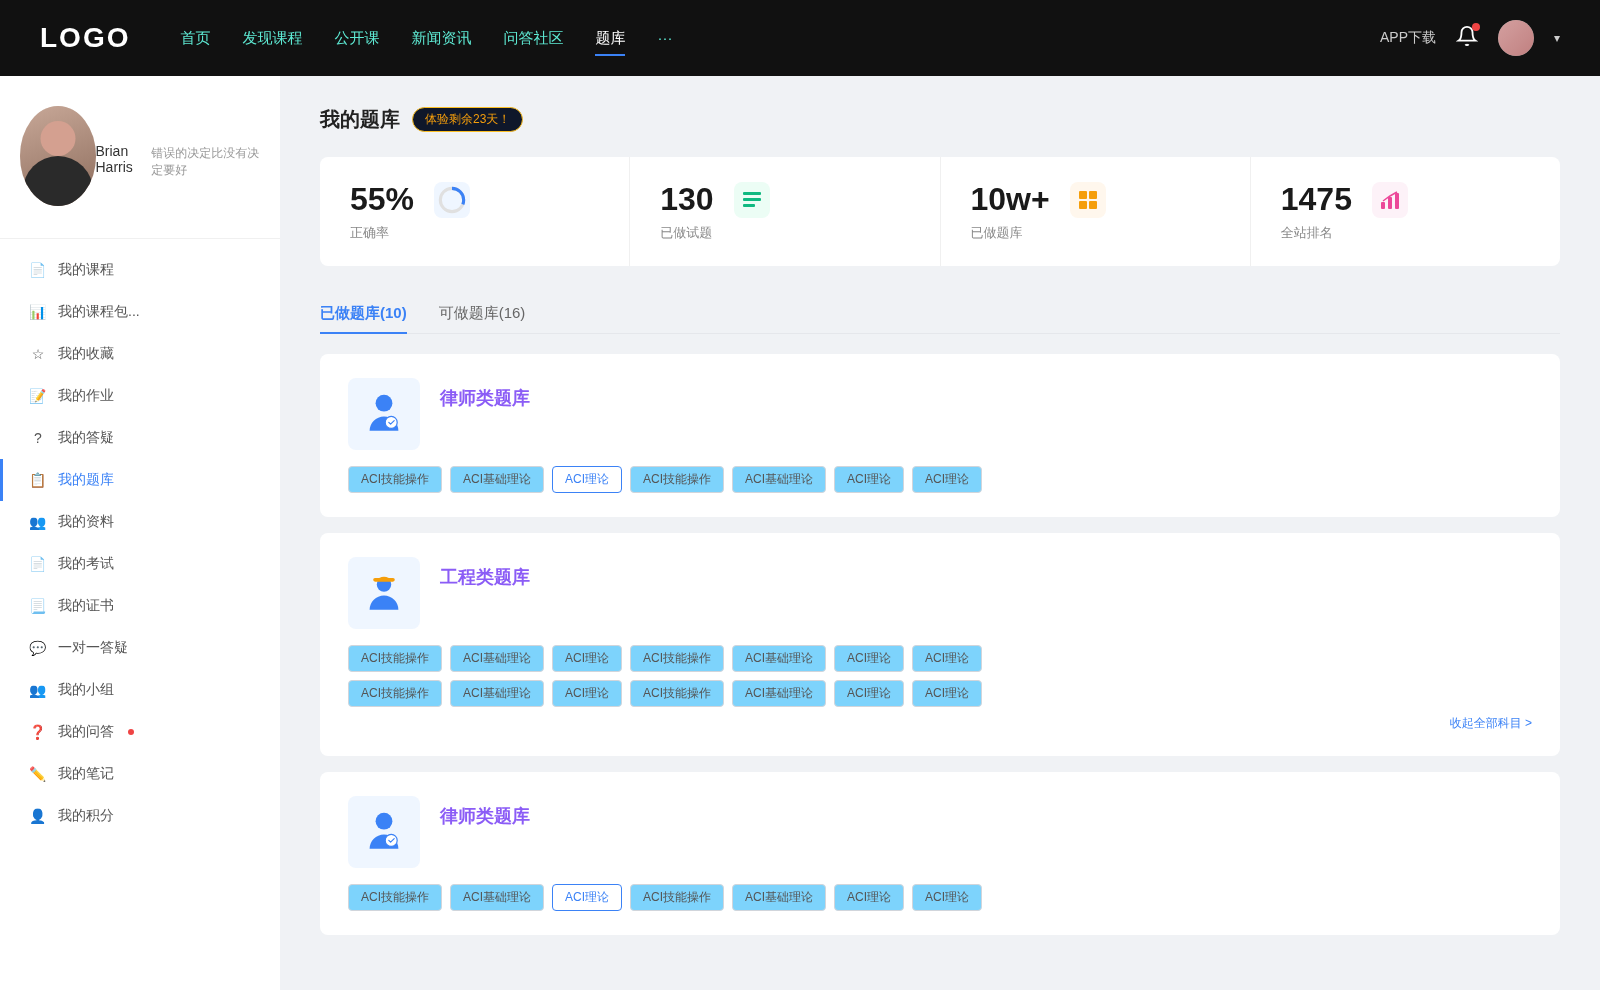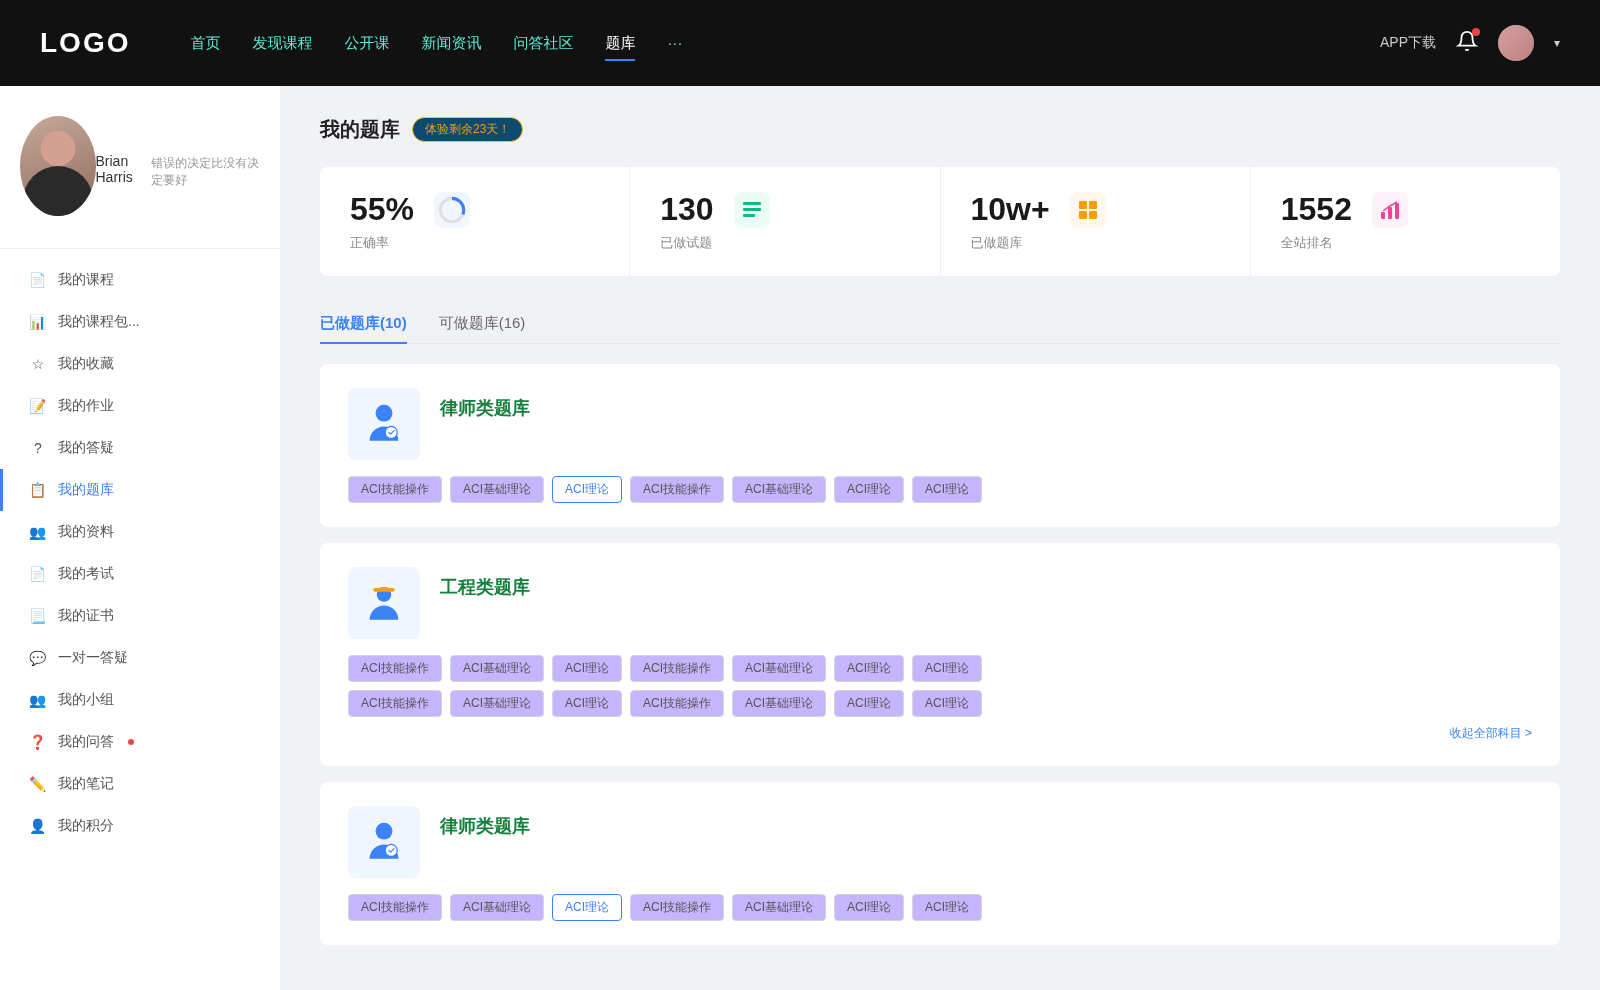--- a/index.html
+++ b/index.html
@@ -1,25 +1,25 @@
 <!DOCTYPE html>
 <html><head>
   <meta charset="utf-8">
   <style>
     * { box-sizing: border-box; margin: 0; padding: 0; }
     body { font-family: -apple-system, BlinkMacSystemFont, 'PingFang SC', 'Microsoft YaHei', sans-serif; background: #f0f2f5; min-height: 990px; }
 
     
     .navbar {
       background: #111;
-      height: 86px;
+      height: 76px;
       display: flex;
       align-items: center;
       padding: 0 40px;
-      gap: 40px;
+      gap: 30px;
       position: relative;
     }
     .navbar-logo {
       color: white;
       font-size: 28px;
       font-weight: 900;
       letter-spacing: 2px;
       margin-right: 20px;
     }
     .navbar-links {
@@ -219,21 +219,21 @@
       align-items: center;
       gap: 12px;
       margin-bottom: 24px;
     }
     .page-title {
       font-size: 20px;
       font-weight: 600;
       color: #222;
     }
     .trial-badge {
-      background: #0c4a6e;
+      background: #0f172a;
       color: #f59e0b;
       border: 1px solid #fbbf24;
       border-radius: 20px;
       padding: 3px 12px;
       font-size: 12px;
     }
 
     
     .stats-row {
       display: flex;
@@ -331,37 +331,37 @@
       justify-content: center;
       flex-shrink: 0;
     }
     .qbank-icon-svg {
       width: 48px;
       height: 48px;
     }
     .qbank-name {
       font-size: 18px;
       font-weight: 600;
-      color: #15803d;
+      color: #8b5cf6;
       margin-top: 8px;
     }
     .qbank-tags {
       display: flex;
       flex-wrap: wrap;
       gap: 8px;
       align-items: center;
     }
     .qbank-tag {
       border: 1px solid #d1d5db;
       border-radius: 4px;
       padding: 4px 12px;
       font-size: 12px;
       color: #555;
       cursor: pointer;
-      background: #c4b5fd;
+      background: #7dd3fc;
     }
     .qbank-tag.selected {
       border-color: #3b82f6;
       color: #3b82f6;
       background: white;
     }
     .qbank-footer {
       text-align: right;
       font-size: 12px;
       color: #3b82f6;
@@ -518,21 +518,21 @@
               <rect x="13" y="3" width="8" height="8" rx="1" fill="#f59e0b"></rect>
               <rect x="3" y="13" width="8" height="8" rx="1" fill="#f59e0b"></rect>
               <rect x="13" y="13" width="8" height="8" rx="1" fill="#f59e0b"></rect>
             </svg>
           </div>
         </div>
         <div class="stat-label">已做题库</div>
       </div>
       <div class="stat-item">
         <div class="stat-top">
-          <span class="stat-value">1552</span>
+          <span class="stat-value">1475</span>
           <div class="stat-icon pink">
             <svg width="24" height="24" viewBox="0 0 24 24" fill="none">
               <rect x="3" y="14" width="4" height="7" rx="1" fill="#ec4899"></rect>
               <rect x="10" y="9" width="4" height="12" rx="1" fill="#ec4899"></rect>
               <rect x="17" y="5" width="4" height="16" rx="1" fill="#ec4899"></rect>
               <polyline points="5,13 12,8 19,4" stroke="#ec4899" stroke-width="1.5" fill="none"></polyline>
             </svg>
           </div>
         </div>
         <div class="stat-label">全站排名</div>

